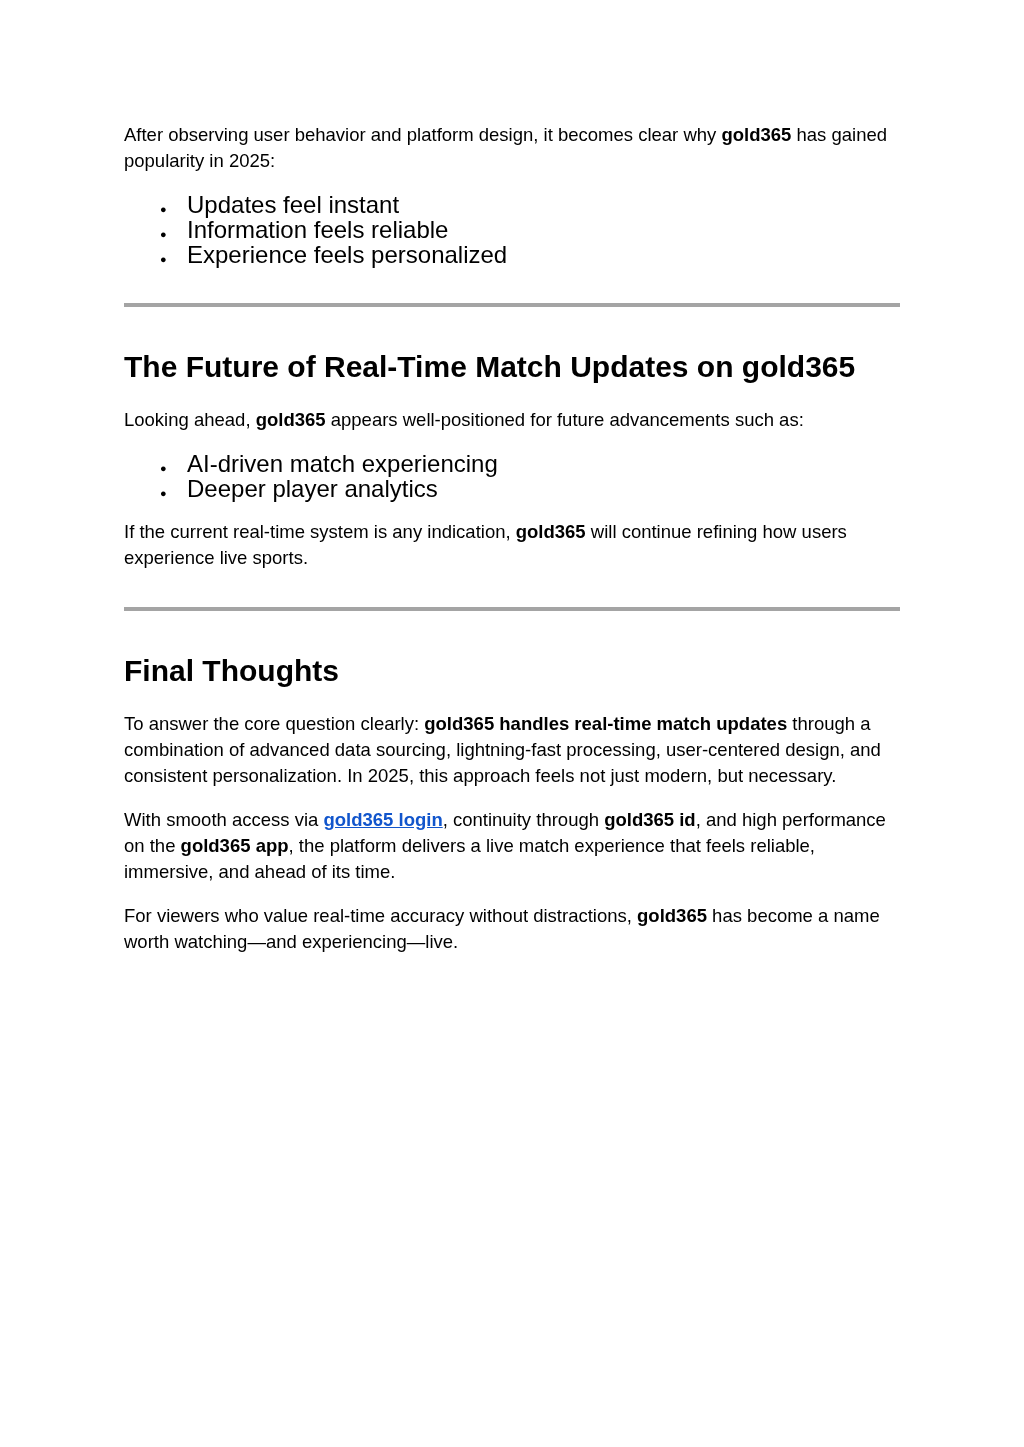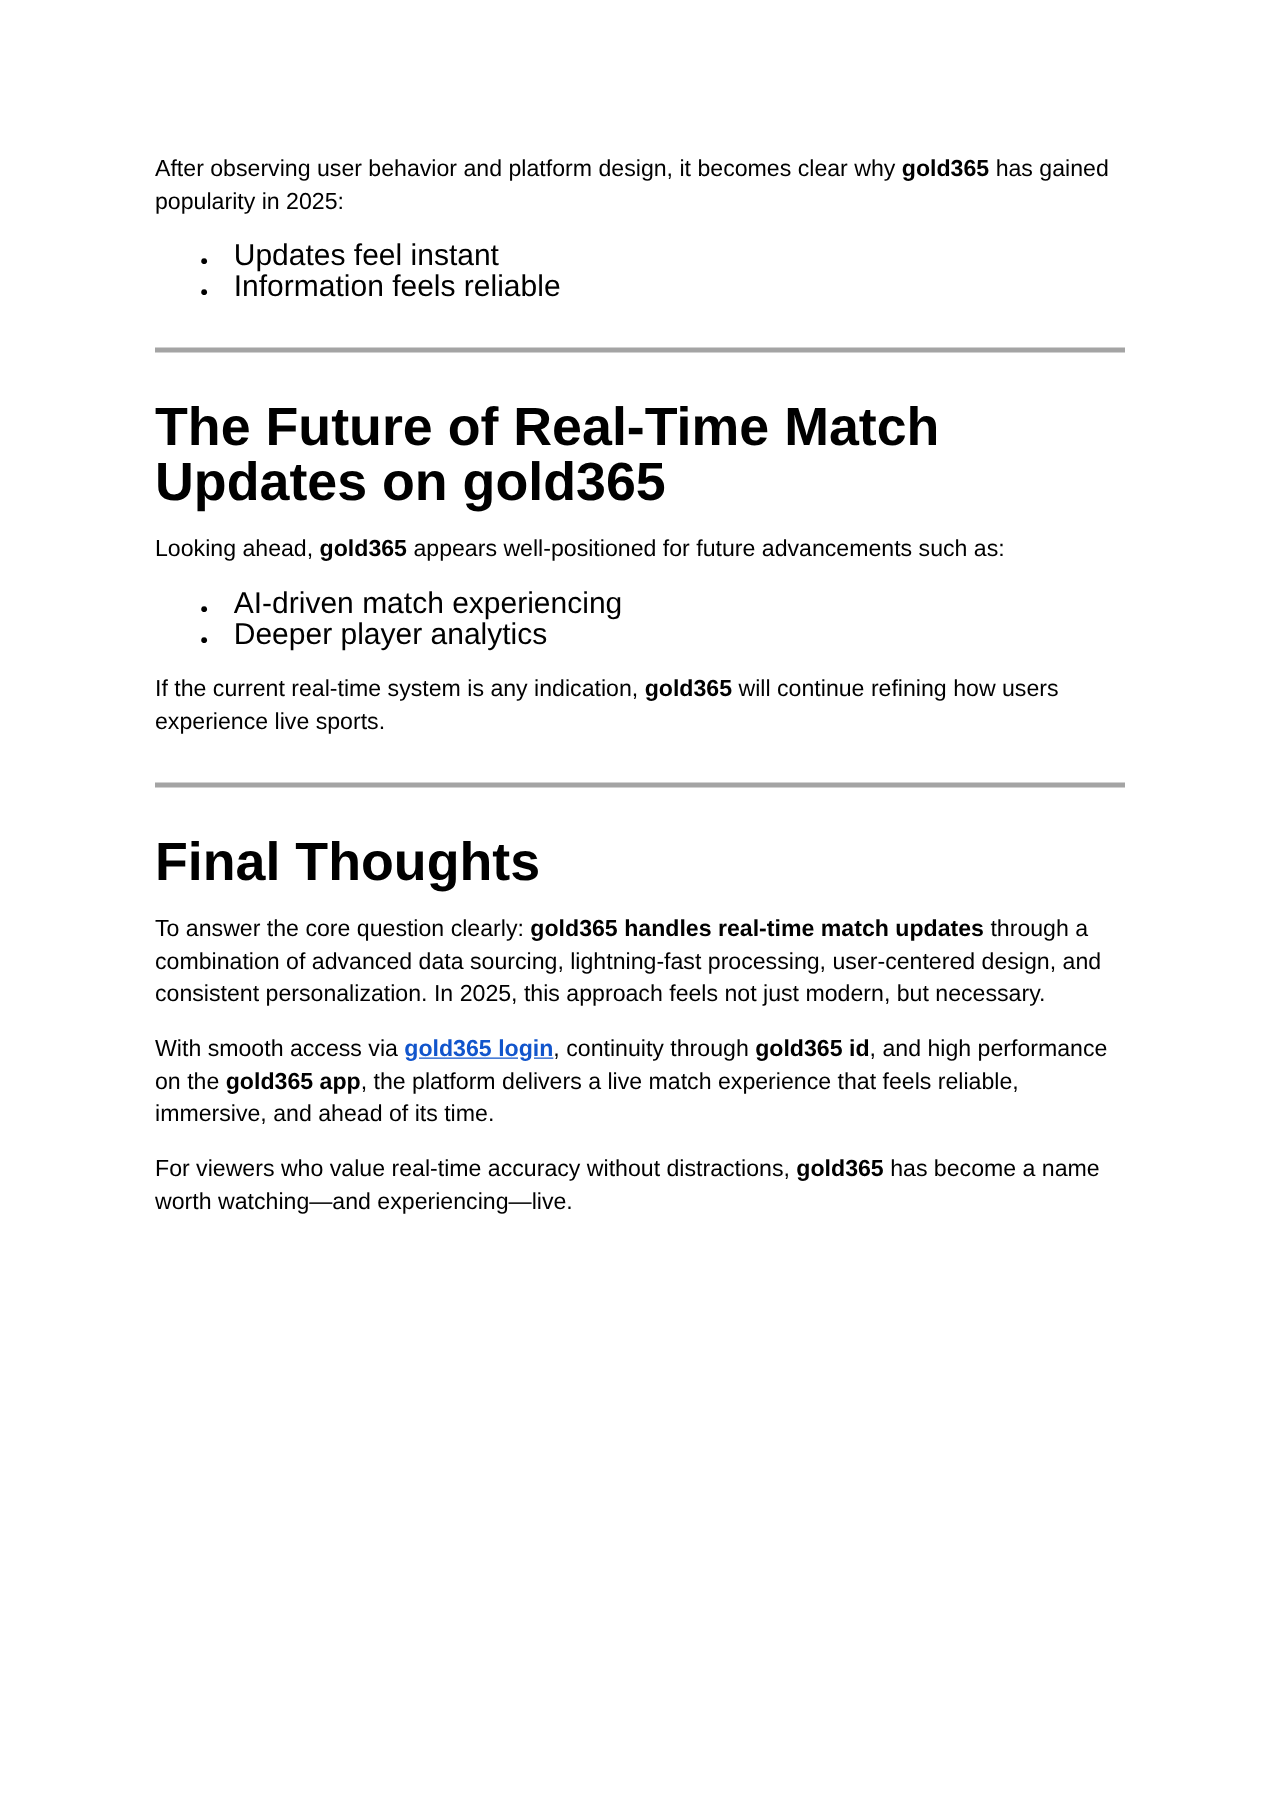--- a/index.html
+++ b/index.html
@@ -28,21 +28,21 @@
   }
   .b{ font-weight:bold; }
   a.link{
     color:var(--link);
     font-weight:bold;
     text-decoration:underline;
     cursor:pointer;
   }
   h1{
     margin:38px 0 18px 0;
-    font-size:43px;
+    font-size:30px;
     line-height:44px;
     font-weight:bold;
     color:var(--text);
     letter-spacing:0;
   }
   ul{
     margin:0 0 18px 0;
     padding:0 0 0 63px;
     list-style:none;
   }
@@ -70,20 +70,21 @@
 </style>
 </head>
 <body>
 
 <div class="page">
   <main class="content" id="doc">
       <p><span>After observing user behavior and platform design, it becomes clear why </span><span class="b">gold365</span><span> has gained popularity in 2025:</span></p>
       <ul>
         <li>Updates feel instant</li>
         <li>Information feels reliable</li>
+        <li>Experience feels personalized</li>
       </ul>
       <hr>
       <h1>The Future of Real-Time Match Updates on gold365</h1>
       <p><span>Looking ahead, </span><span class="b">gold365</span><span> appears well-positioned for future advancements such as:</span></p>
       <ul>
         <li>AI-driven match experiencing</li>
         <li>Deeper player analytics</li>
       </ul>
       <p><span>If the current real-time system is any indication, </span><span class="b">gold365</span><span> will continue refining how users experience live sports.</span></p>
       <hr>

